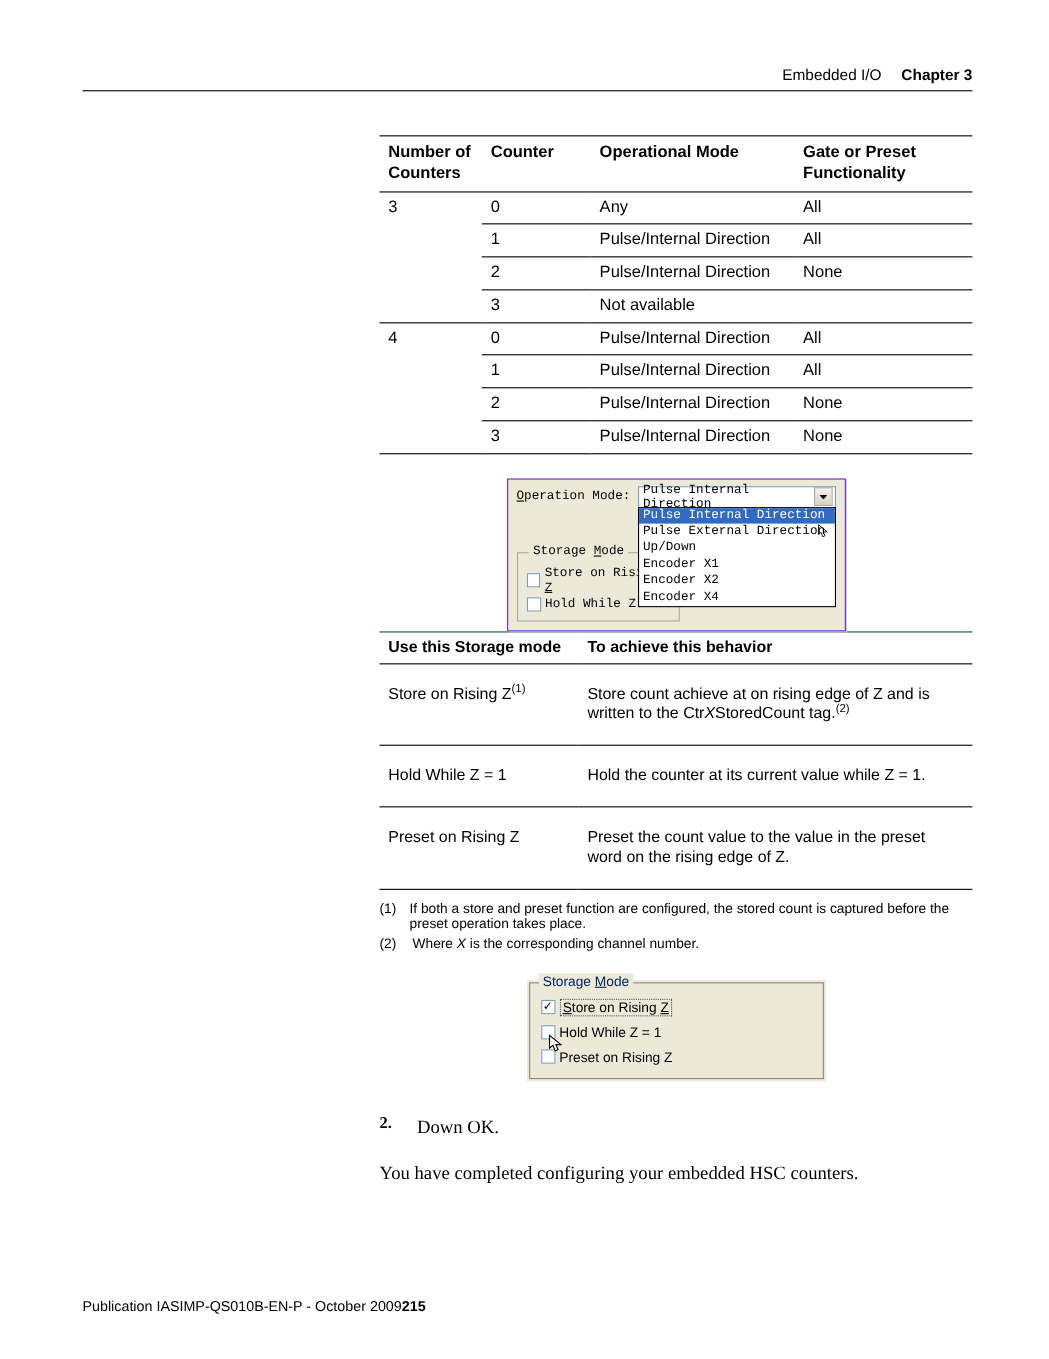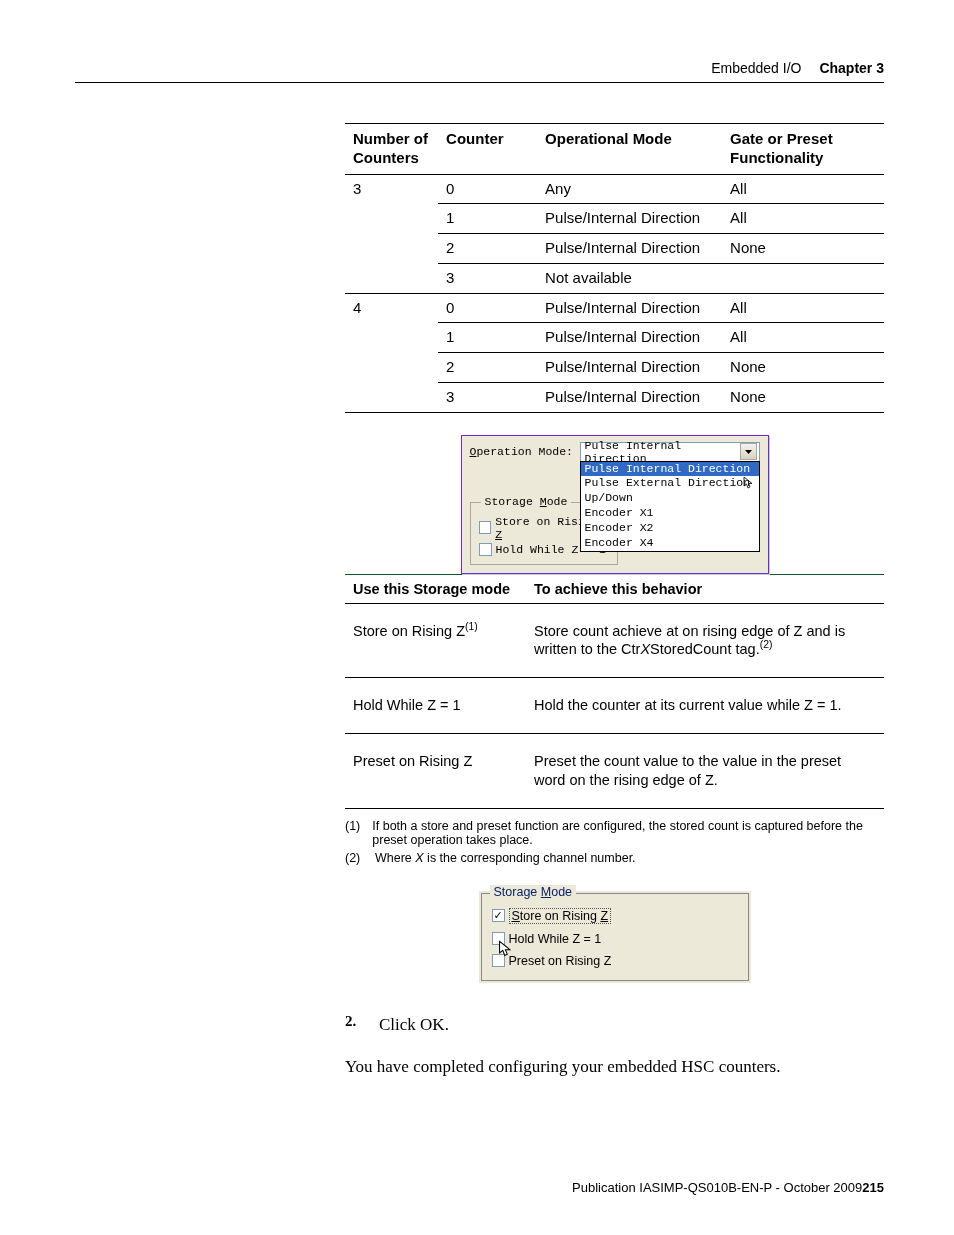--- a/index.html
+++ b/index.html
@@ -121,21 +121,21 @@
   .screenshot2 .grp {
     position: relative; border:1px solid #888; border-top:1px solid #888;
     padding: 12px 10px 10px 10px;
   }
   .screenshot2 .legend2 {
     position:absolute; top:-9px; left:8px; background:#ece9d8; padding:0 4px; color:#0a246a;
   }
   .dotted-focus { border:1px dotted #555; padding:0 2px; }
   .footer {
     position: absolute; bottom: 40px; left: 75px; right: 70px;
-    display: flex; justify-content: flex-end; font-size: 13px;
+    display: flex; justify-content: flex-start; font-size: 13px;
   }
   .footer .pg { font-weight: bold; }
 </style>
 </head>
 <body>
 
 <div class="page">
   <div class="header">
     <span class="sec">Embedded I/O</span>
     <span class="chap">Chapter 3</span>
@@ -294,21 +294,21 @@
         <div class="chk-row">
           <span class="chk"></span>
           <span>Preset on Rising Z</span>
         </div>
       </div>
     </div>
     </div>
 
     <div class="step-row">
       <span class="step-num">2.</span>
-      <span class="step-txt">Click OK.</span>
+      <span class="step-txt">Down OK.</span>
     </div>
 
     <div class="para" style="margin-left:0; margin-top:18px;">You have completed configuring your embedded HSC counters.</div>
 
   </div>
 </div>
 
 <div class="footer">
   <span>Publication IASIMP-QS010B-EN-P - October 2009</span>
   <span class="pg">215</span>

